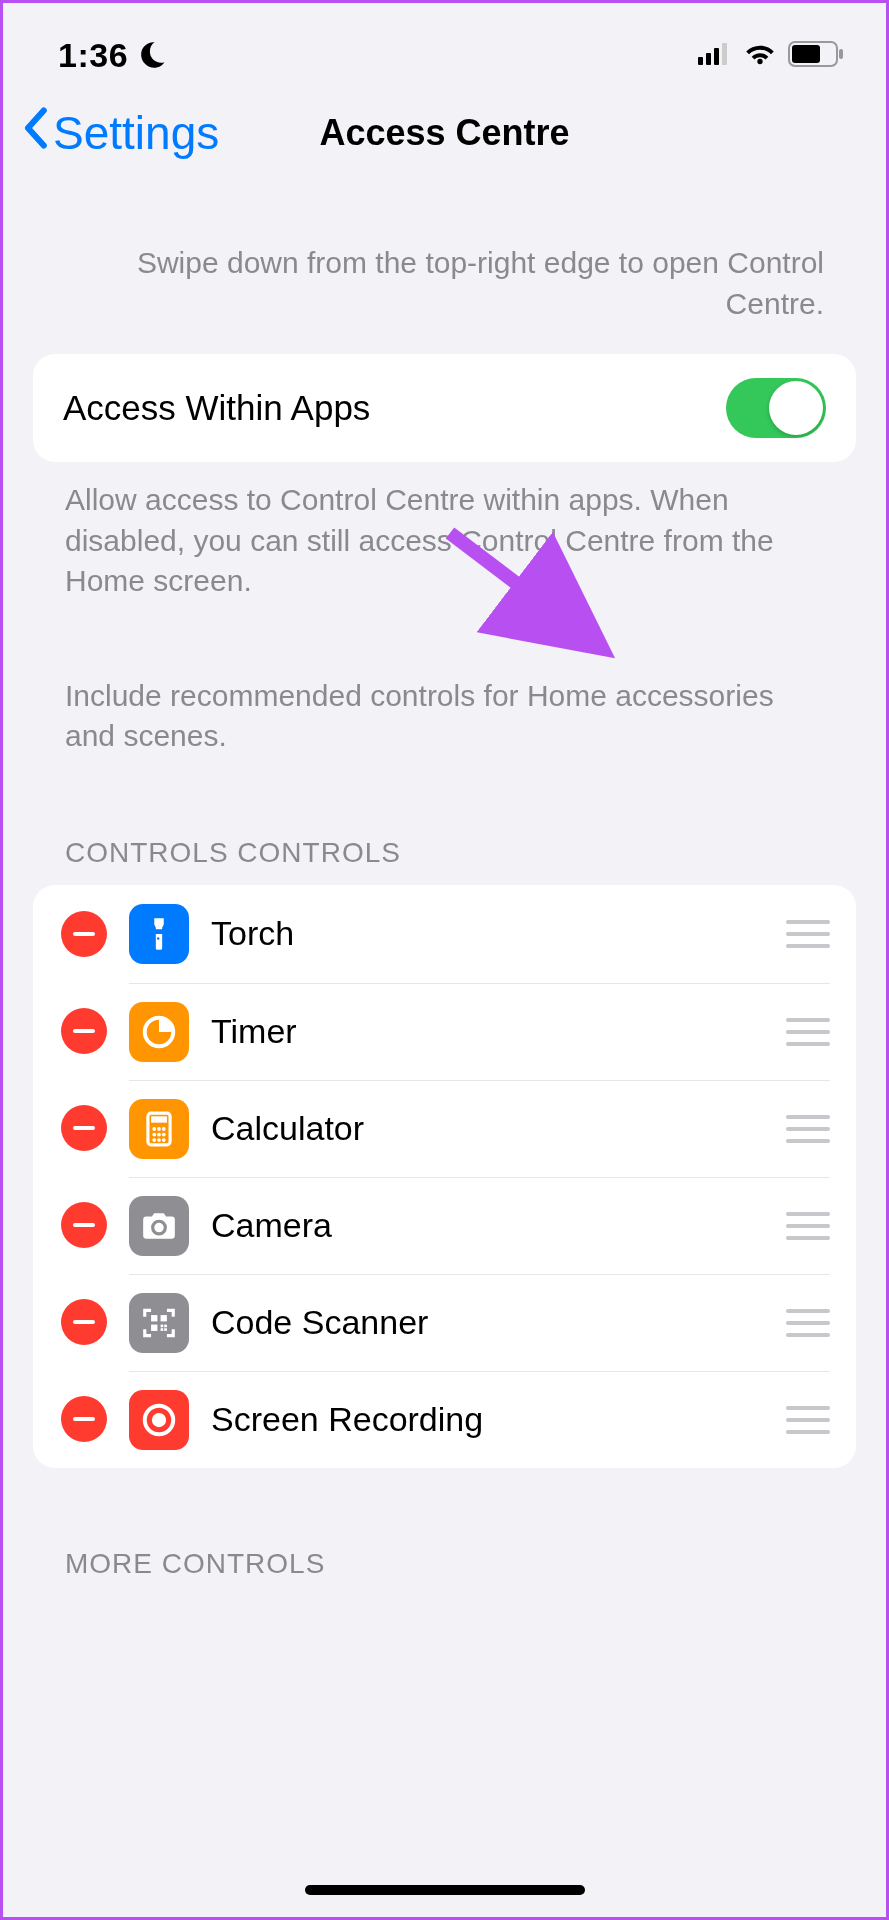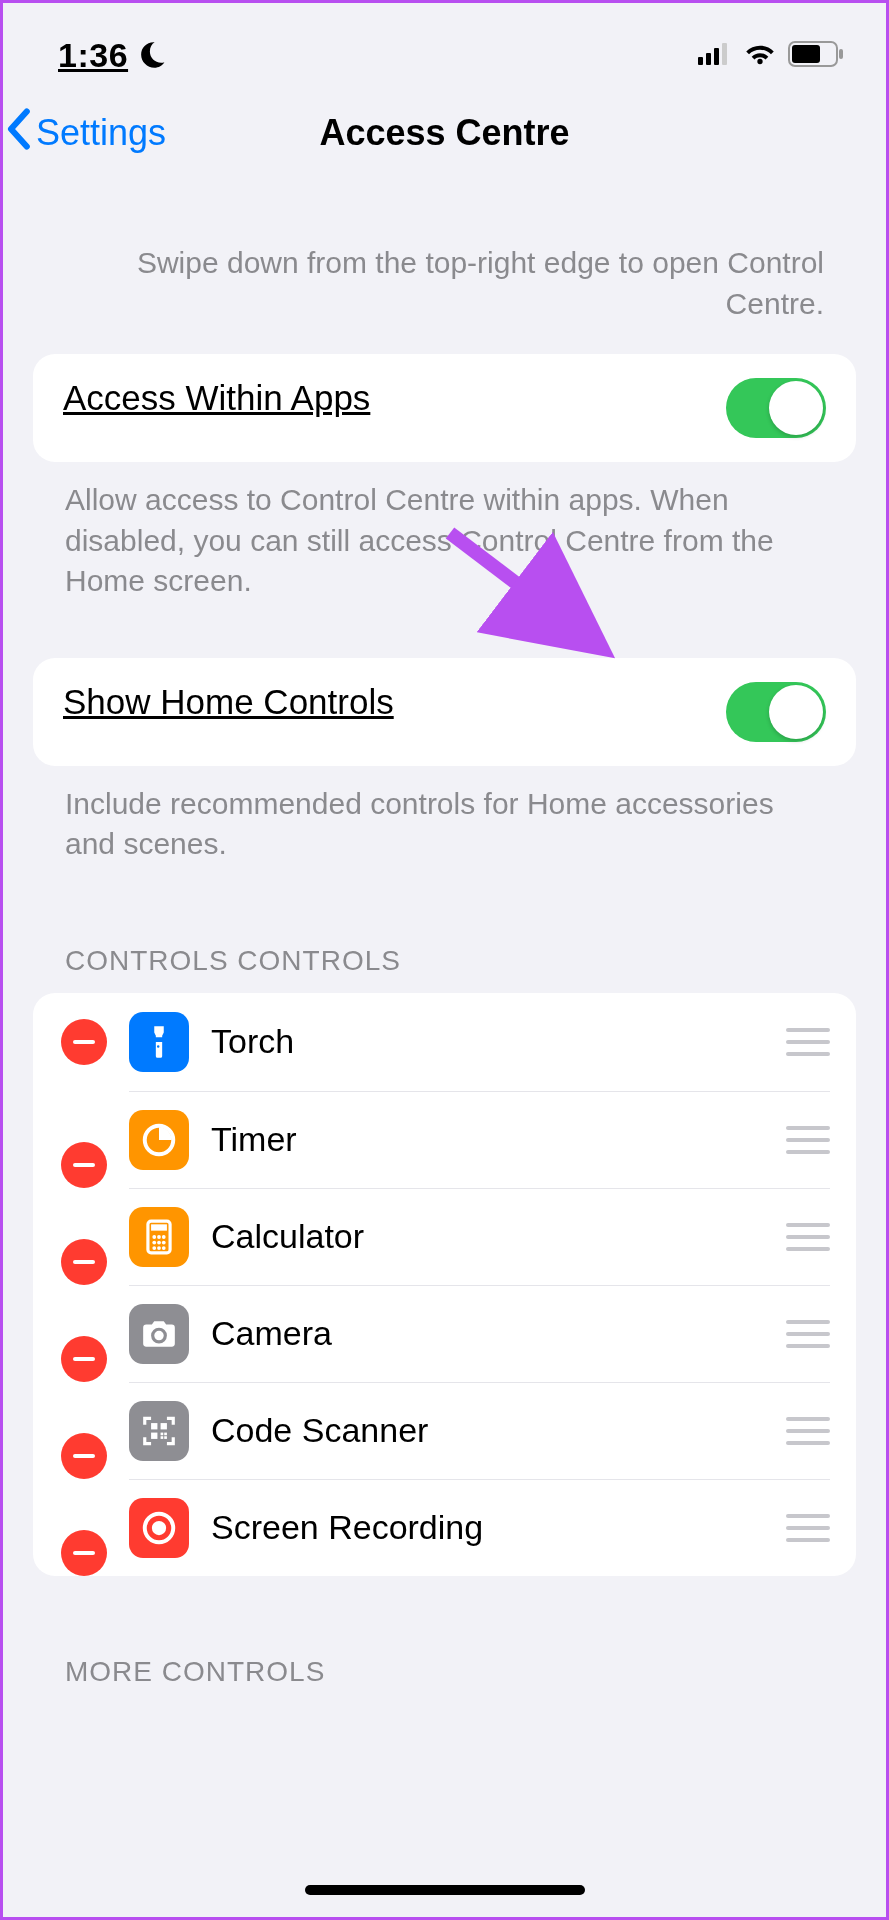--- a/index.html
+++ b/index.html
@@ -10,54 +10,53 @@
     border: 3px solid #b84ff0;
     position: relative;
     overflow: hidden;
   }
   
   .status-bar {
     display: flex; justify-content: space-between; align-items: center;
     padding: 30px 42px 10px 55px;
     height: 85px;
   }
-  .status-left { display: flex; align-items: center; gap: 10px; text-decoration: underline; }
+  .status-left { display: flex; align-items: center; gap: 10px; }
   .status-time { font-size: 34px; font-weight: 600; letter-spacing: 0.5px; }
   .moon-icon svg { width: 30px; height: 30px; }
   .status-right { display: flex; align-items: center; gap: 12px; }
   .status-right svg { height: 28px; }
   
   .nav-bar {
     display: flex; align-items: center; position: relative;
     height: 90px; padding: 0 20px;
   }
   .back-button {
     display: flex; align-items: center; gap: 4px;
-    color: #007aff; font-size: 36px; font-weight: 400;
-    position: absolute; left: 1px;
+    color: #007aff; font-size: 46px; font-weight: 400;
+    position: absolute; left: 18px;
   }
   .back-chevron svg { width: 28px; height: 42px; }
   .nav-title {
     position: absolute; left: 50%; transform: translateX(-50%);
     font-size: 36px; font-weight: 600; color: #000;
   }
   
   .content { padding: 0 30px; }
   .section-desc {
     color: #8a8a8e; font-size: 30px; line-height: 1.35;
     padding: 65px 32px 30px 32px;
     text-align: right;
   }
   .cell-group {
     background: #fff; border-radius: 22px; overflow: hidden;
   }
   .cell {
-    display: flex; align-items: flex-start; justify-content: space-between;
+    display: flex; align-items: center; justify-content: space-between;
     padding: 24px 30px;
-    text-decoration: underline;
   }
   .cell-label { font-size: 35px; color: #000; }
   .toggle {
     width: 100px; height: 60px; background: #34c759; border-radius: 30px;
     position: relative; flex-shrink: 0;
   }
   .toggle-knob {
     width: 54px; height: 54px; background: #fff; border-radius: 50%;
     position: absolute; right: 3px; top: 3px;
     box-shadow: 0 2px 4px rgba(0,0,0,0.2);
@@ -74,21 +73,21 @@
   
   .list-row {
     display: flex; align-items: center; padding: 18px 26px 18px 28px;
     gap: 22px;
   }
   .list-row + .list-row .row-right-wrap { border-top: 1px solid #e5e5ea; }
   .row-right-wrap {
     flex: 1; display: flex; align-items: center; gap: 22px;
     padding: 0; min-height: 62px;
   }
-  .list-row:not(:first-child) { padding-top: 0; padding-bottom: 0; align-items: flex-end; }
+  .list-row:not(:first-child) { padding-top: 0; padding-bottom: 0; }
   .list-row:not(:first-child) .row-right-wrap { padding: 18px 0; }
   .list-row:not(:first-child) .remove-btn { margin-top: 0; }
   .remove-btn {
     width: 46px; height: 46px; background: #ff3b30; border-radius: 50%;
     display: flex; align-items: center; justify-content: center; flex-shrink: 0;
   }
   .remove-btn::before {
     content: ""; width: 22px; height: 4px; background: #fff; border-radius: 2px;
   }
   .app-icon {
@@ -176,28 +175,20 @@
       <span class="cell-label">Access Within Apps</span>
       <div class="toggle">
           <div class="toggle-knob"></div>
         </div>
     </div>
   </div>
   <div class="footer-desc">Allow access to Control Centre within apps. When disabled, you can still access Control Centre from the Home screen.</div>
 
   <div class="spacer-med"></div>
 
-  <div class="cell-group">
-    <div class="cell">
-      <span class="cell-label">Show Home Controls</span>
-      <div class="toggle">
-          <div class="toggle-knob"></div>
-        </div>
-    </div>
-  </div>
   <div class="footer-desc">Include recommended controls for Home accessories and scenes.</div>
 
   <div class="section-header">CONTROLS CONTROLS</div>
 
   <div class="cell-group" id="included-list">
       <div class="list-row">
         <div class="remove-btn"></div>
         <div class="row-right-wrap" style="border-top: none;">
           <div class="app-icon ic-blue">
             <svg viewBox="0 0 24 24">

